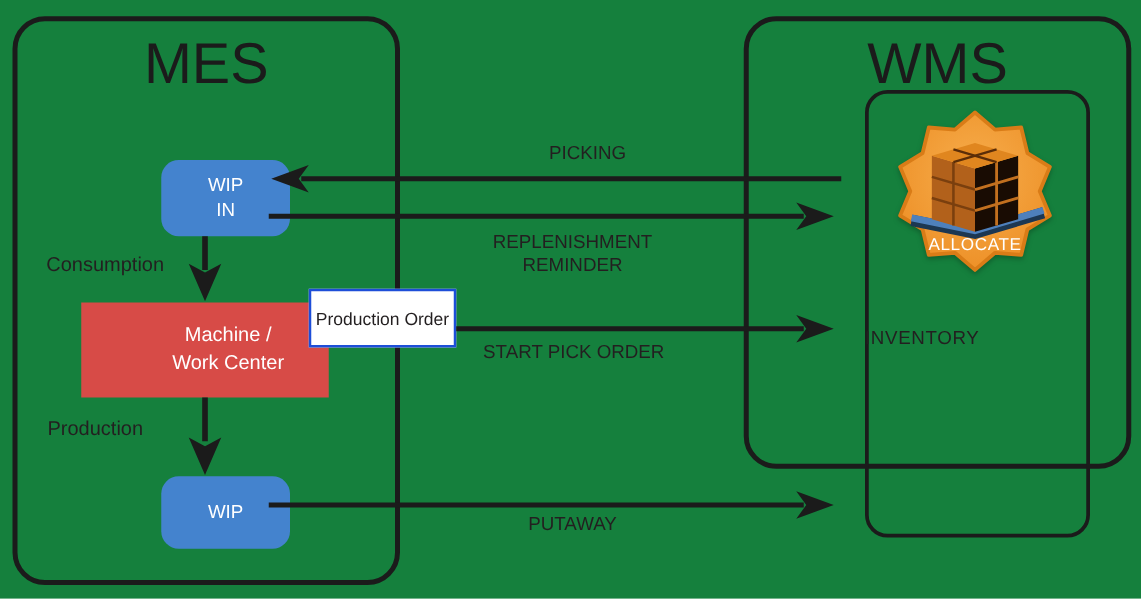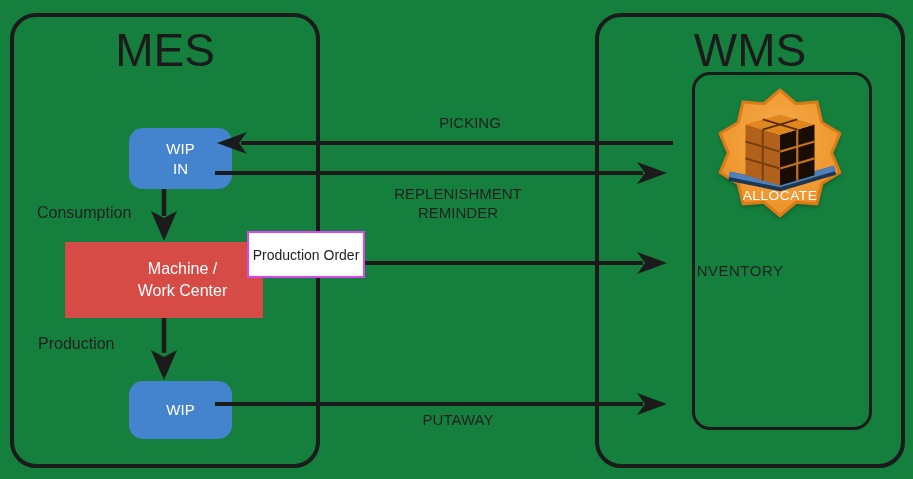--- a/index.html
+++ b/index.html
@@ -6,21 +6,21 @@
   .stage{
     position:relative;width:913px;height:479px;background:#15803d;
     font-family:"Liberation Sans",sans-serif;color:var(--line,#1b1b1b);
     overflow:hidden;
   }
   .panel{
     position:absolute;box-sizing:border-box;
     border:4px solid var(--line);border-radius:26px;background:transparent;z-index:1;
   }
   .panel-mes{left:10px;top:13px;width:310px;height:455px;}
-  .panel-wms{left:595px;top:13px;width:310px;height:455px;}
+  .panel-wms{left:595px;top:13px;width:310px;height:362px;}
   .panel-title{
     position:absolute;left:0;top:6px;width:100%;text-align:center;
     font-size:46px;font-weight:500;letter-spacing:0;color:var(--line);
   }
   .inventory-box{
     position:absolute;left:692px;top:72px;width:180px;height:358px;
     box-sizing:border-box;border:3px solid var(--line);border-radius:18px;z-index:2;
   }
   .inventory-label{
     position:absolute;left:692px;top:262px;width:180px;
@@ -34,21 +34,21 @@
        font-size:15px;line-height:20px;margin-left:16px;}
   .wip-in{top:128px;height:61px;}
   .wip-out{top:381px;height:58px;}
   .machine{left:65px;top:242px;width:198px;height:76px;background:var(--red);
            font-size:16px;line-height:22px;padding-left:37px;}
   .side-label{position:absolute;font-size:16px;color:#231f20;z-index:3;}
   .lbl-consumption{left:37px;top:204px;}
   .lbl-production{left:38px;top:335px;}
   .po-box{
     position:absolute;left:247px;top:231px;width:118px;height:47px;
-    box-sizing:border-box;background:#fff;border:2px solid #d946ef;
+    box-sizing:border-box;background:#fff;border:2px solid #1d4ed8;
     display:flex;align-items:center;justify-content:center;
     font-size:14px;color:#231f20;z-index:6;
   }
   .flow-label{position:absolute;text-align:center;font-size:15px;color:#231f20;z-index:5;}
   .lbl-picking{left:400px;top:114px;width:140px;}
   .lbl-replenishment{left:386px;top:184px;width:144px;line-height:19px;}
   .lbl-start-pick{left:369px;top:273px;width:180px;}
   .lbl-putaway{left:388px;top:411px;width:140px;}
   .overlay{position:absolute;left:0;top:0;z-index:7;pointer-events:none;}
   .fl{stroke:var(--line);stroke-width:4;fill:none;}
@@ -118,20 +118,21 @@
 
   <div class="side-label lbl-consumption">Consumption</div>
   <div class="side-label lbl-production">Production</div>
 
   <div class="po-box">
     <span>Production Order</span>
   </div>
 
   <div class="flow-label lbl-picking">PICKING</div>
   <div class="flow-label lbl-replenishment">REPLENISHMENT REMINDER</div>
+  <div class="flow-label lbl-start-pick">START PICK ORDER</div>
   <div class="flow-label lbl-putaway">PUTAWAY</div>
 
   <svg class="overlay" width="913" height="479" viewBox="0 0 913 479">
     <g>
       <line class="fl" x1="241" y1="143" x2="673" y2="143"></line>
       <path class="fh" d="M217 143 L247 132 L239 143 L247 154 Z"></path>
     </g>
     <g>
       <line class="fl" x1="215" y1="173" x2="643" y2="173"></line>
       <path class="fh" d="M667 173 L637 162 L645 173 L637 184 Z"></path>

